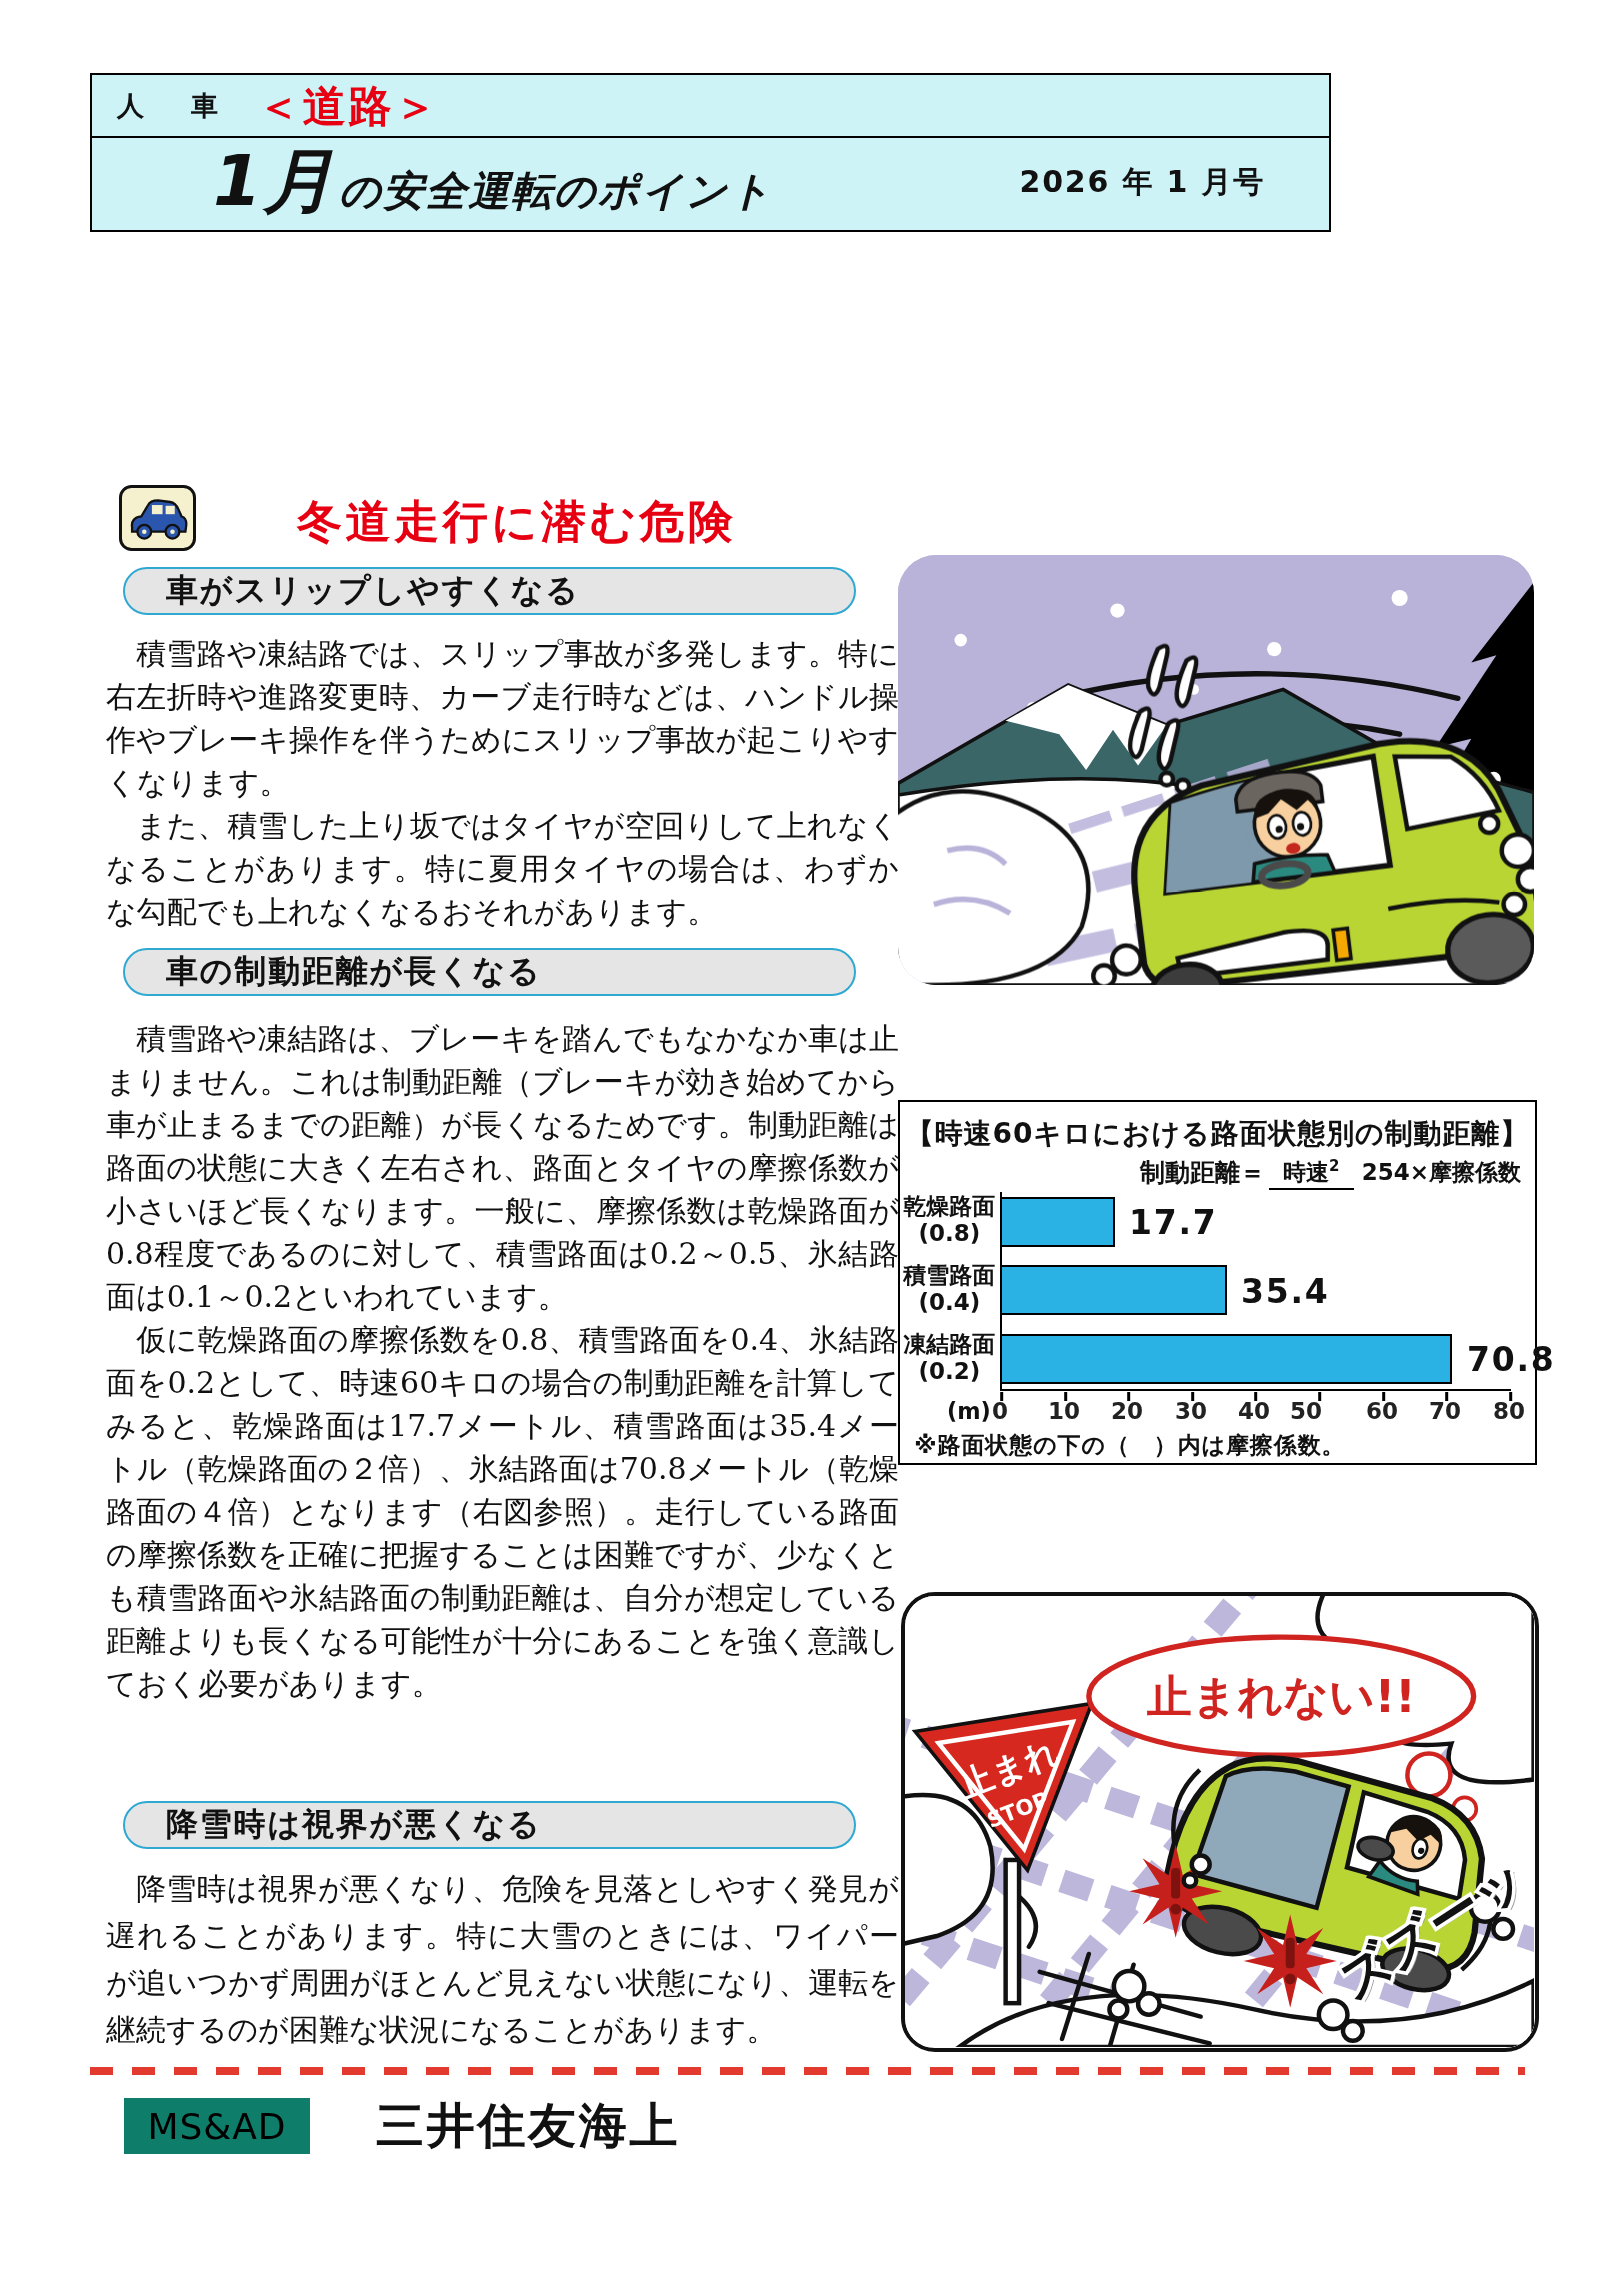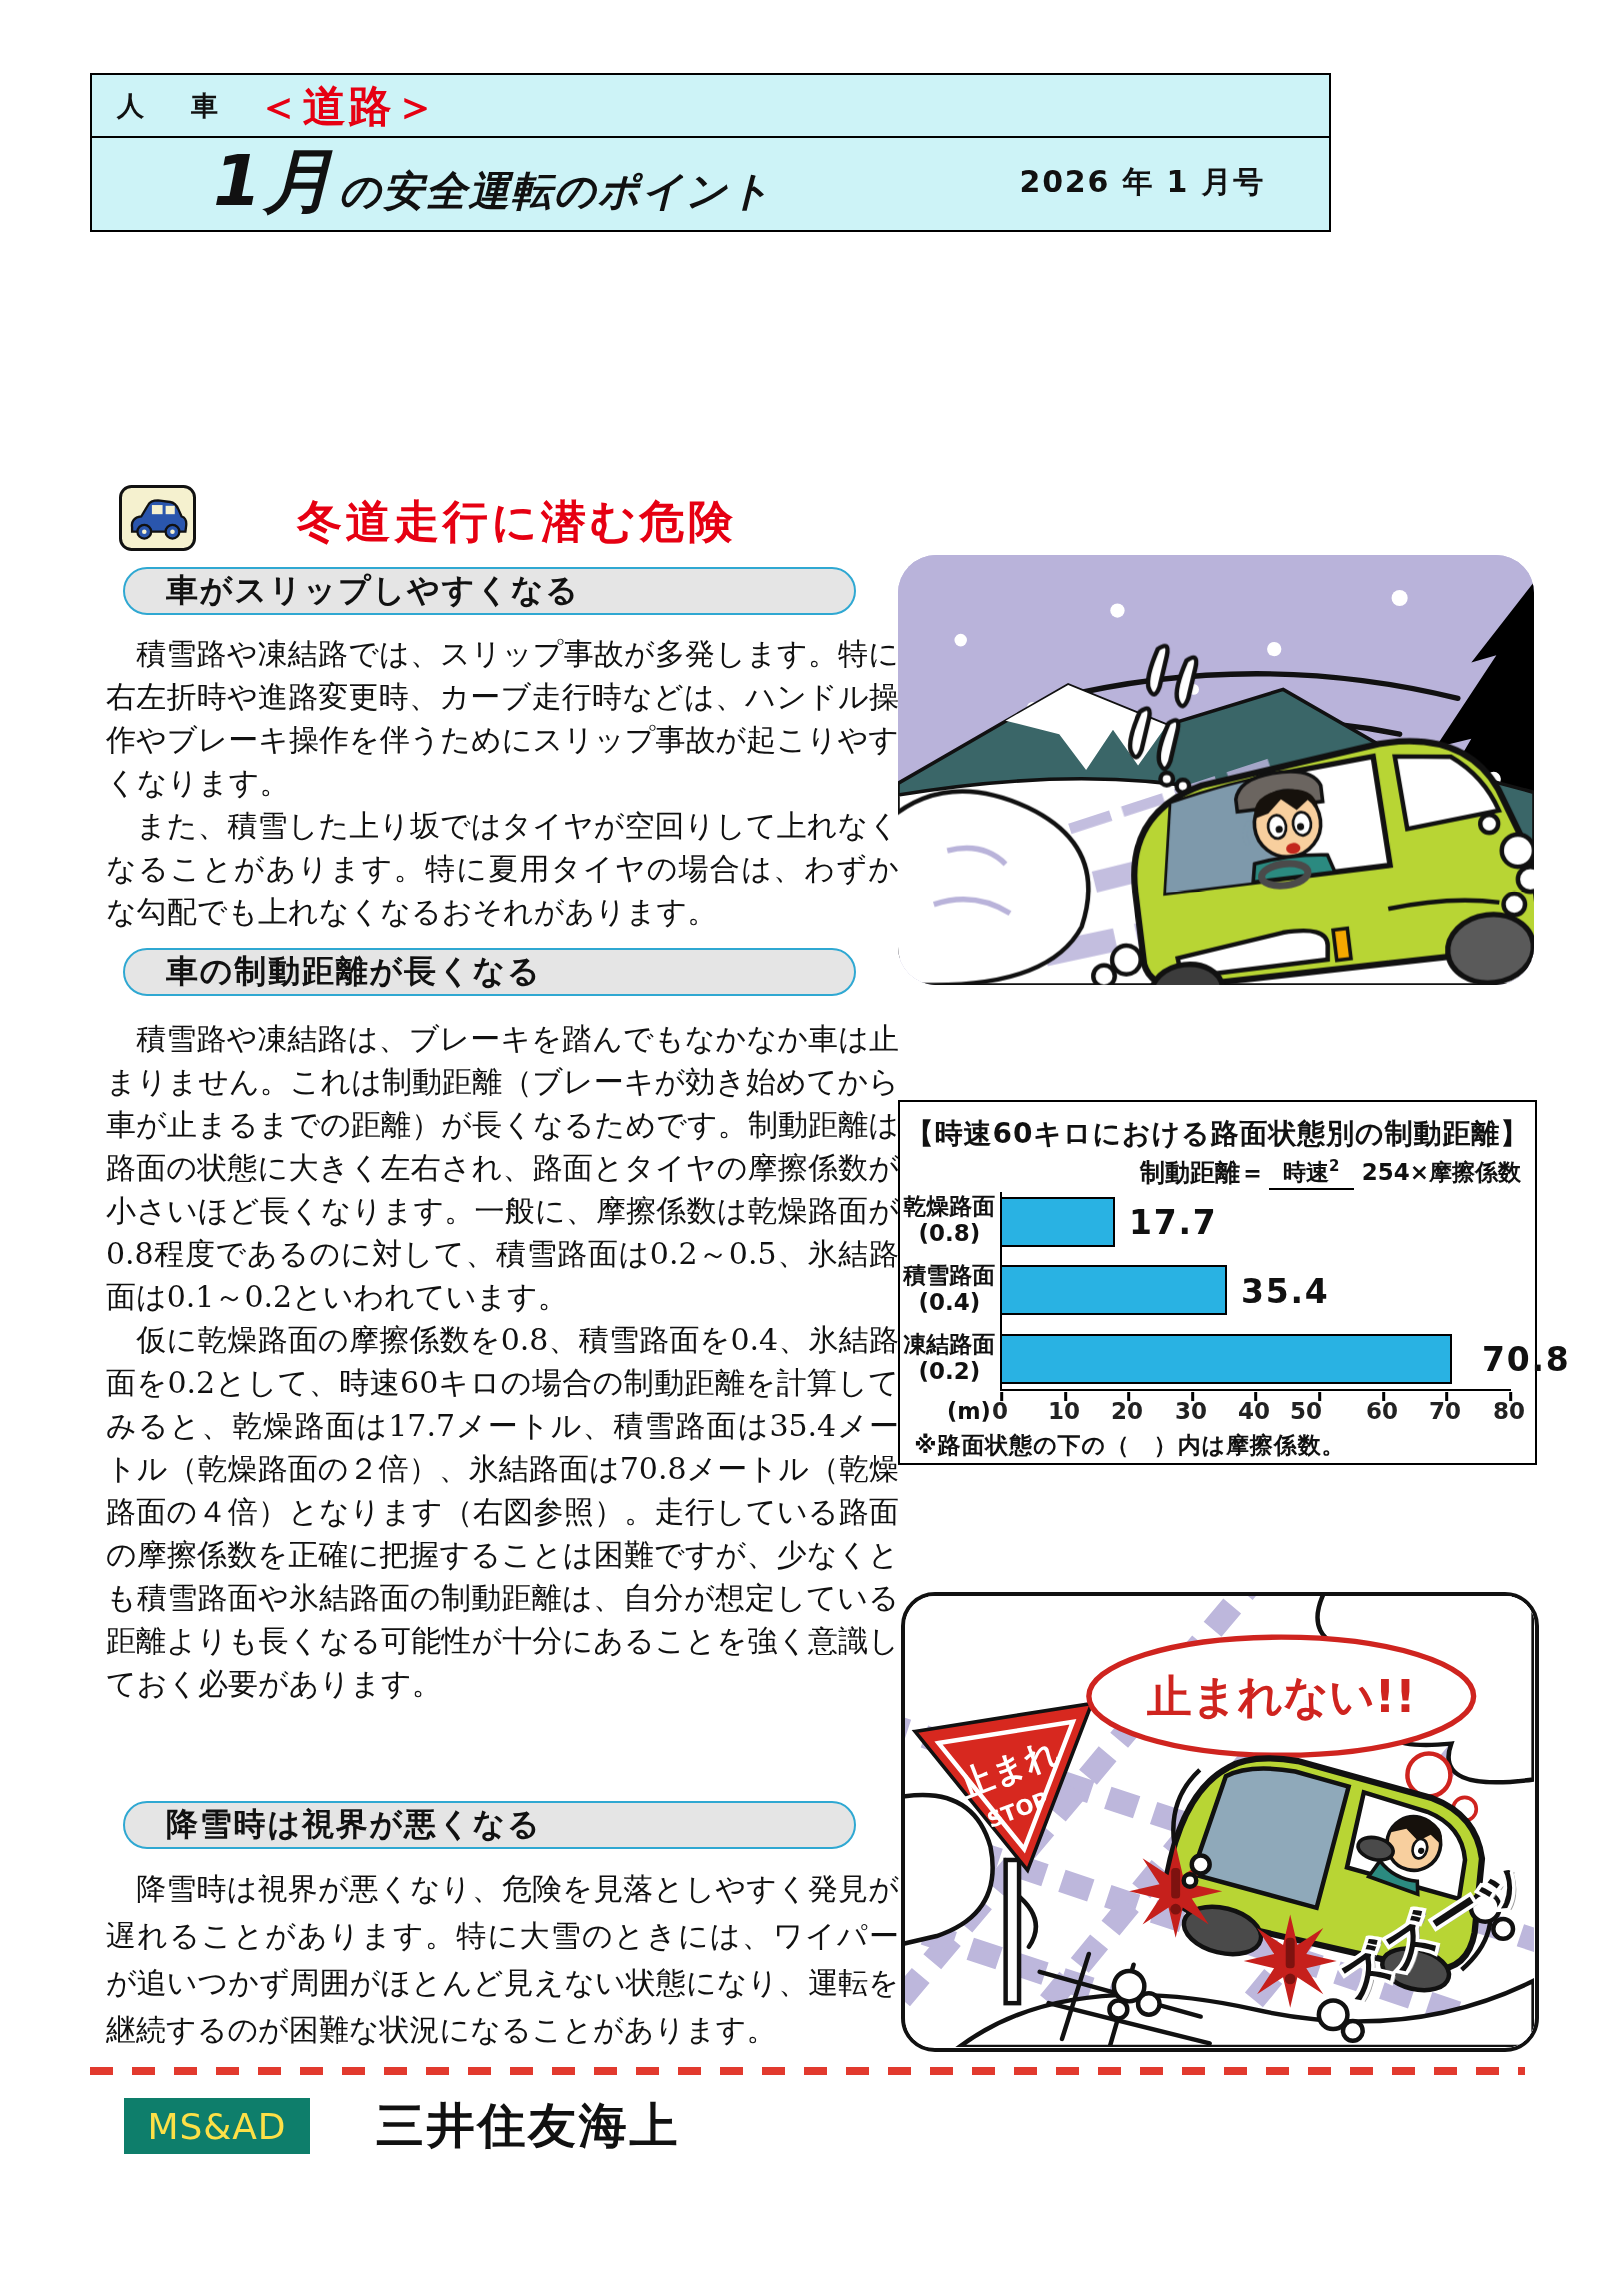--- a/index.html
+++ b/index.html
@@ -58,21 +58,21 @@
   .bar-value{position:absolute;transform:translateY(-50%);font-size:33px;font-weight:bold;letter-spacing:1.8px;white-space:nowrap;}
   .tick{position:absolute;bottom:-11.6px;width:2.7px;height:9px;background:#000;transform:translateX(-1.8px);}
   .chart-xaxis{position:absolute;left:100px;top:296px;width:509px;height:29px;}
   .tick-label{position:absolute;top:0;transform:translateX(-50%);font-size:23px;font-weight:bold;color:#222;}
   .chart-unit{position:absolute;left:47px;top:296px;font-size:22.4px;font-weight:bold;}
   .chart-note{position:absolute;left:14.3px;top:328px;font-size:23px;font-weight:bold;letter-spacing:0.9px;}
 
   
   .red-dashes{left:90px;top:2067px;width:1435px;height:8px;
       background:repeating-linear-gradient(90deg,#e23a2e 0 23px,transparent 23px 42px);}
-  .brand-box{left:124px;top:2098px;width:186px;height:56px;background:#0e7e6b;color:#fde047;display:flex;align-items:center;justify-content:center;font-size:36px;letter-spacing:0.9px;font-weight:500;}
+  .brand-box{left:124px;top:2098px;width:186px;height:56px;background:#0e7e6b;color:#000000;display:flex;align-items:center;justify-content:center;font-size:36px;letter-spacing:0.9px;font-weight:500;}
   .brand-name{left:376px;top:2098px;height:56px;line-height:54px;font-size:48px;font-weight:bold;letter-spacing:2.7px;}
 
   svg text{font-family:"DejaVu Sans","Liberation Sans",sans-serif;}
 </style>
 </head>
 <body>
 
 <div id="page">
 
   <div class="abs header-box">
@@ -241,21 +241,21 @@
             <div>凍結路面</div>
             <div>(0.2)</div>
           </div>
         </div>
       <div class="chart-plot">
           <div class="bar" style="top: 4.5px; width: 113px; background: rgb(41, 178, 227);"></div>
           <div class="bar-value" style="top: 29.6px; left: 127px;">17.7</div>
           <div class="bar" style="top: 73px; width: 225px; background: rgb(41, 178, 227);"></div>
           <div class="bar-value" style="top: 99px; left: 239px;">35.4</div>
           <div class="bar" style="top: 142px; width: 450px; background: rgb(41, 178, 227);"></div>
-          <div class="bar-value" style="top: 167px; left: 480px;">70.8</div>
+          <div class="bar-value" style="top: 167px; left: 465px;">70.8</div>
           <div class="tick" style="left: 0px;"></div>
           <div class="tick" style="left: 64px;"></div>
           <div class="tick" style="left: 127px;"></div>
           <div class="tick" style="left: 191px;"></div>
           <div class="tick" style="left: 254px;"></div>
           <div class="tick" style="left: 318px;"></div>
           <div class="tick" style="left: 382px;"></div>
           <div class="tick" style="left: 445px;"></div>
           <div class="tick" style="left: 509px;"></div>
         </div>

